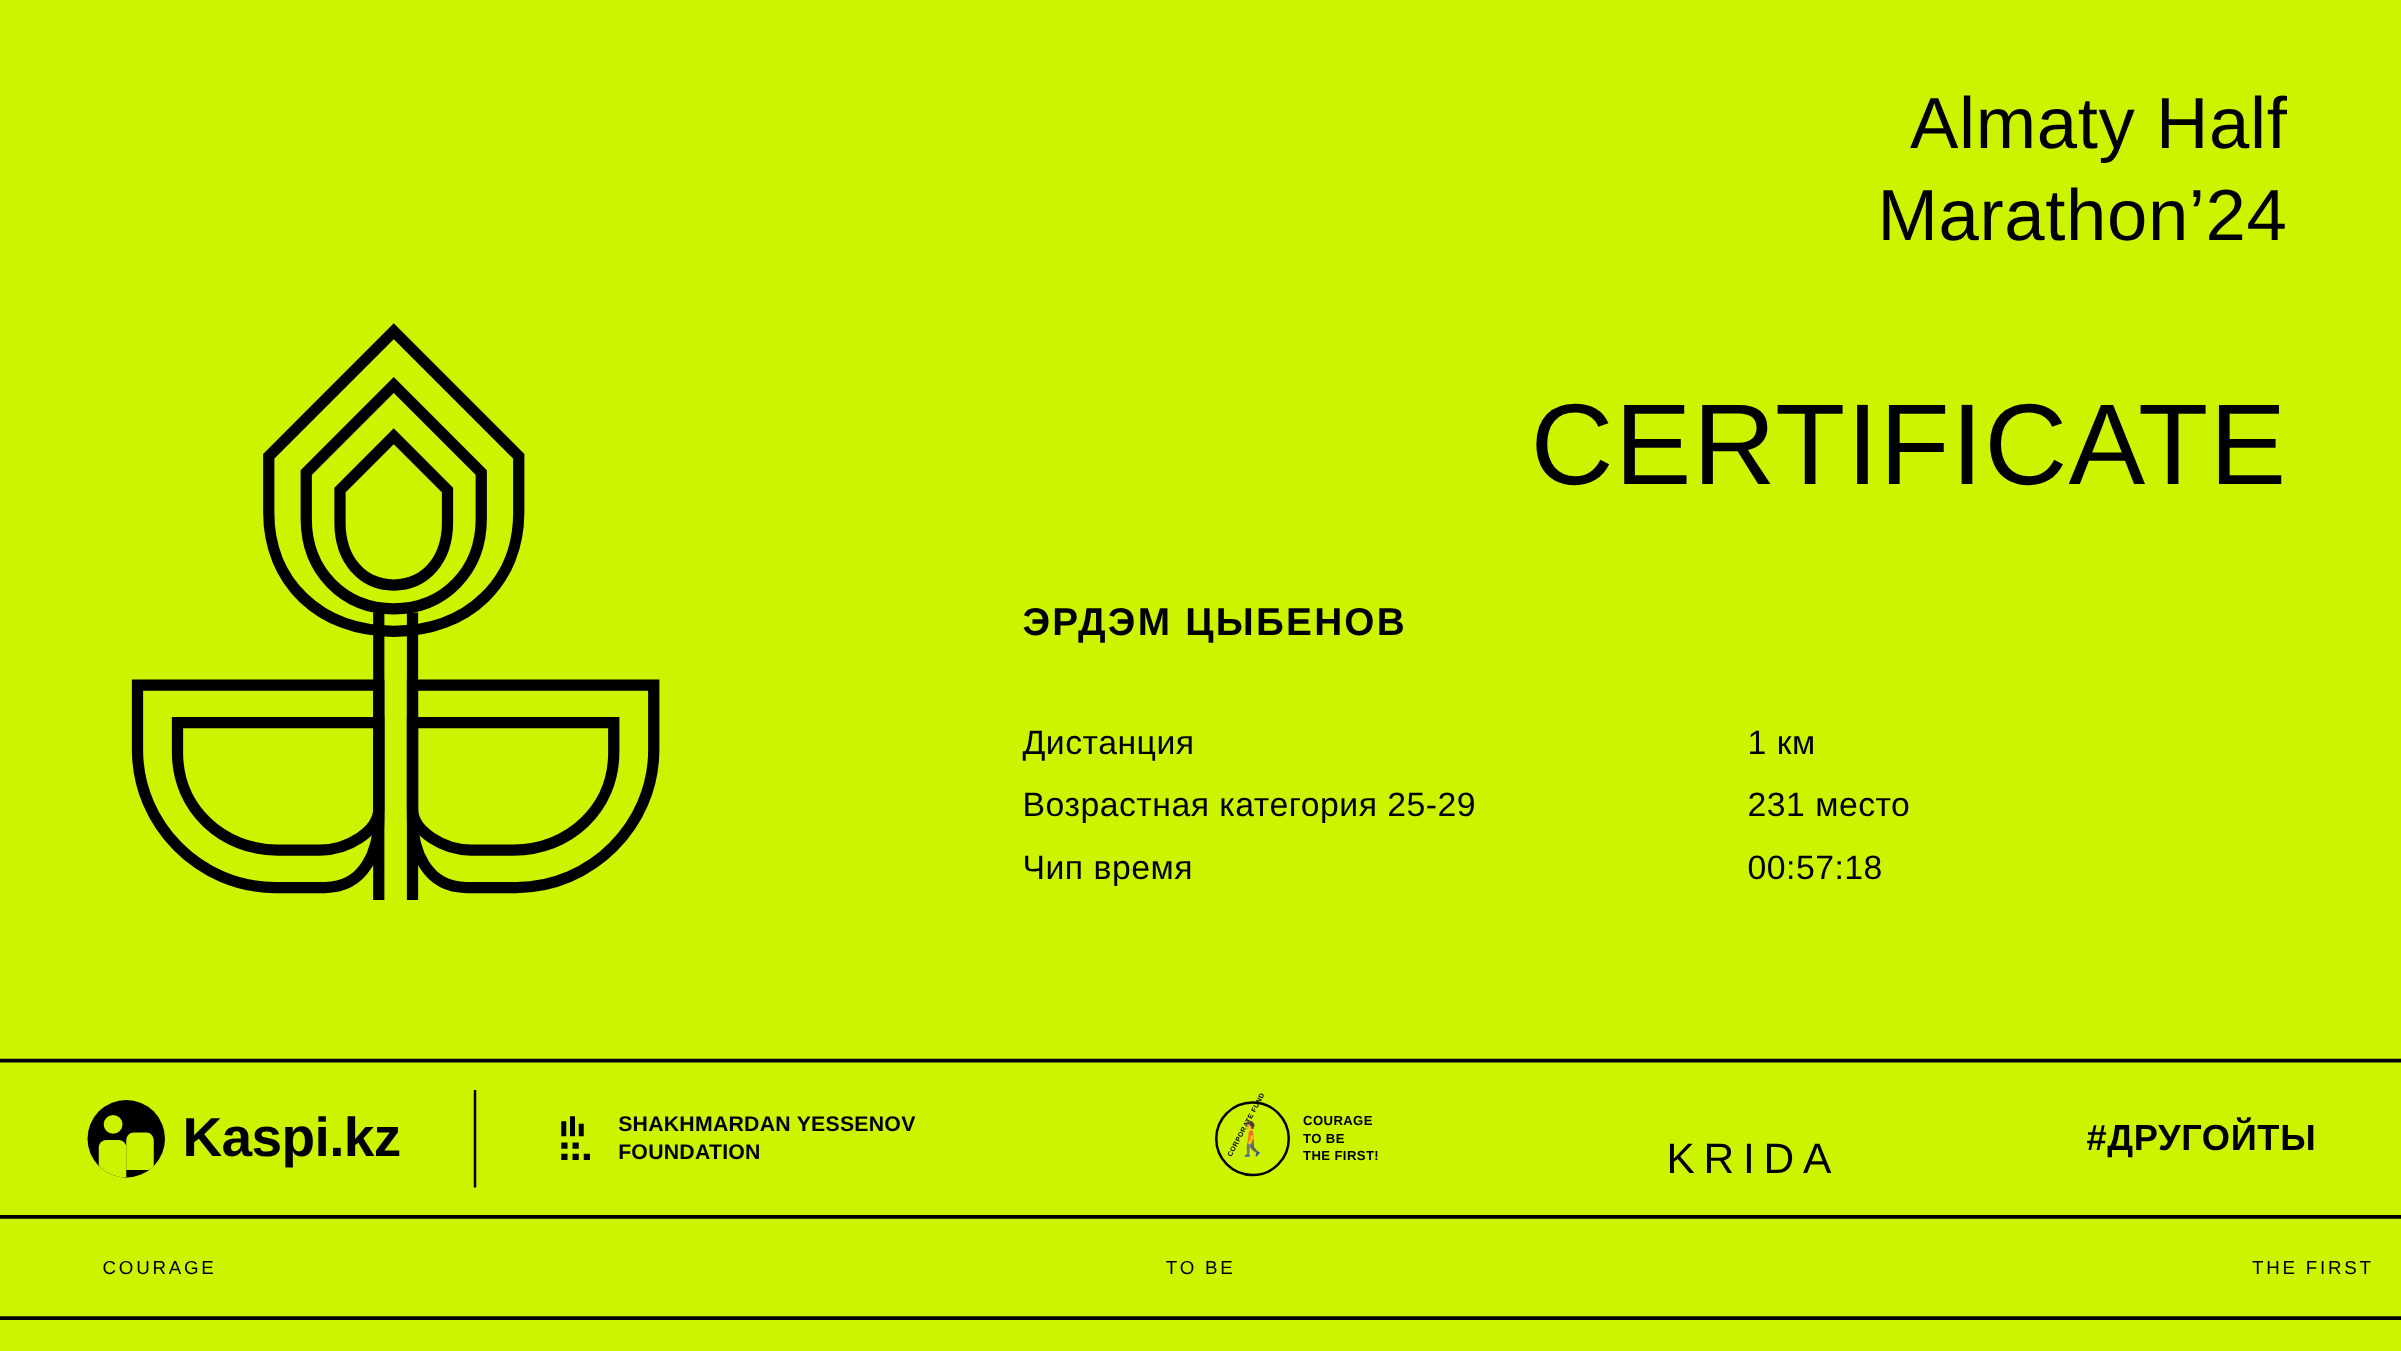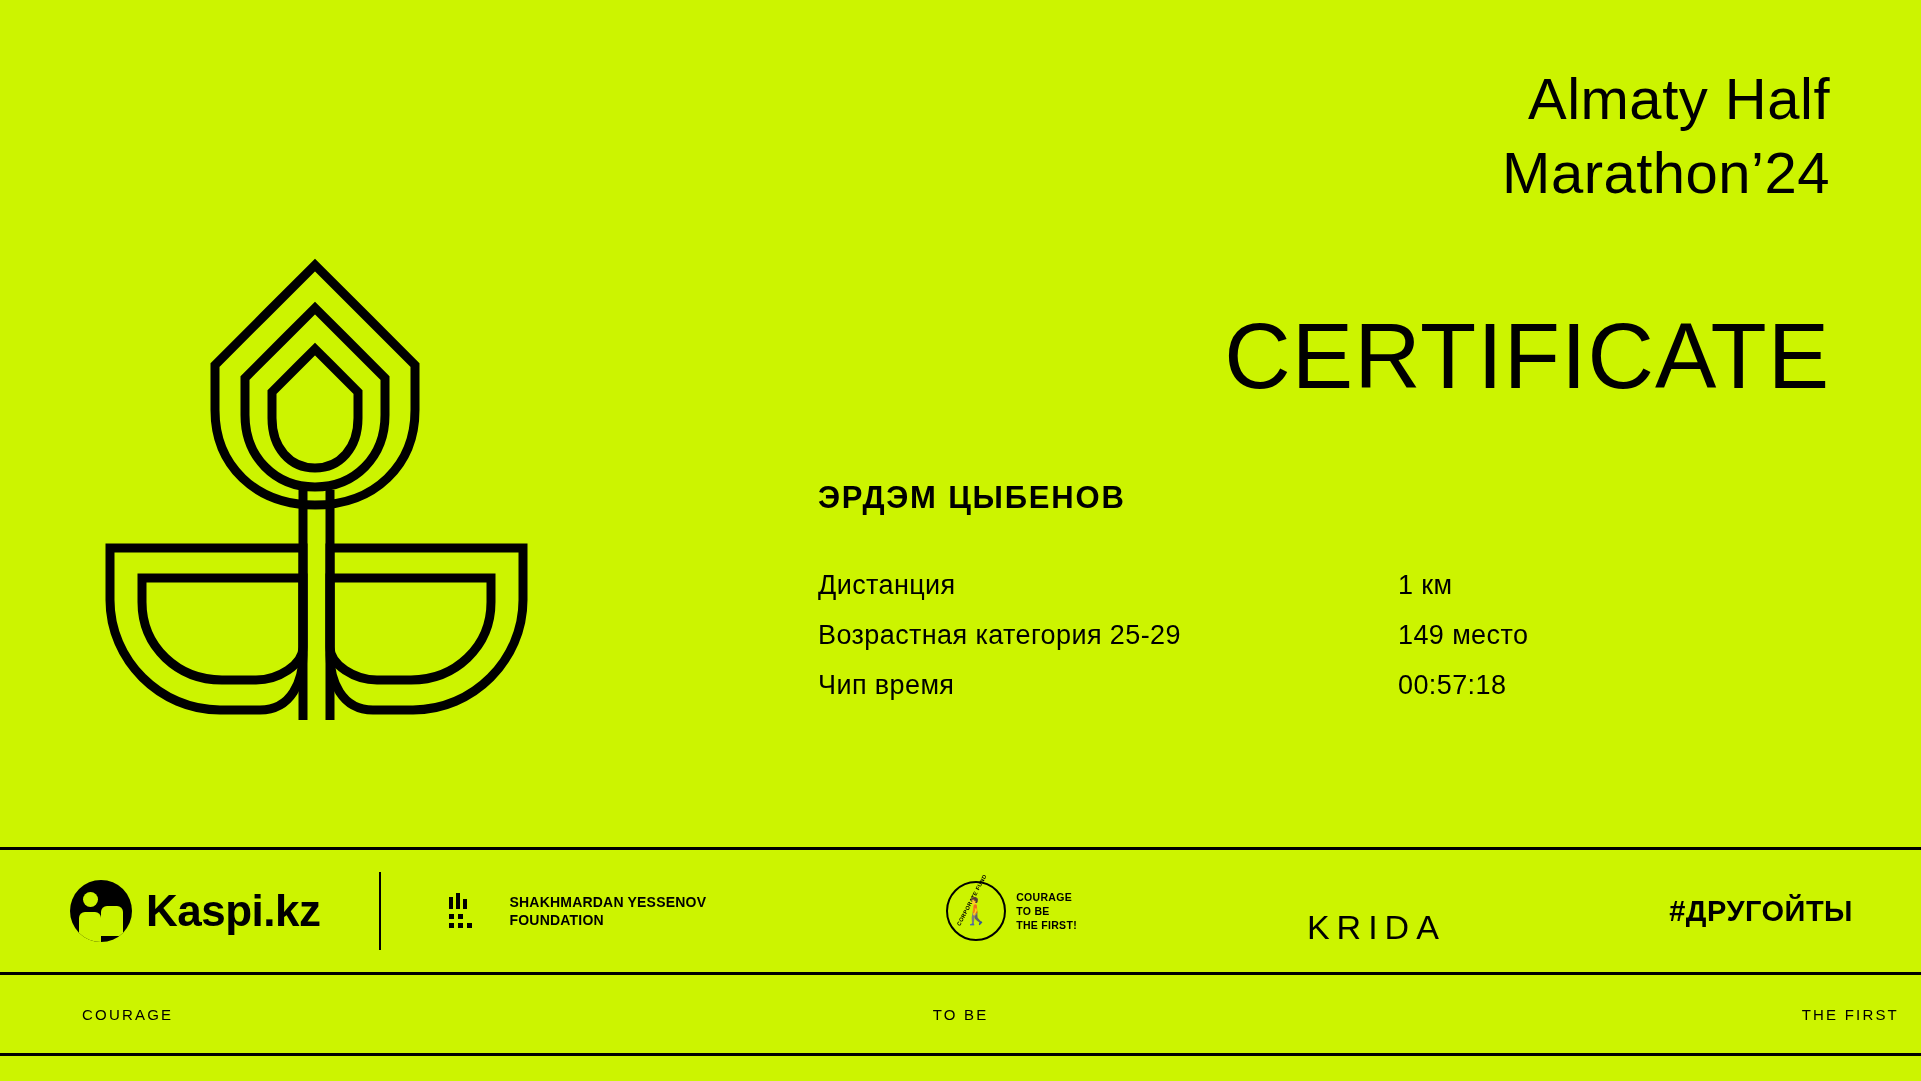--- a/index.html
+++ b/index.html
@@ -79,21 +79,21 @@
   }
 
   .rows {
     position: absolute;
     left: 18px;
     top: 560px;
     width: 900px;
   }
   .row {
     display: flex;
-    align-items: center;
+    align-items: flex-end;
     height: 50px;
   }
   .row .label {
     width: 580px;
     font-size: 27px;
     letter-spacing: 0.4px;
   }
   .row .value {
     font-size: 27px;
     letter-spacing: 0.4px;
@@ -169,26 +169,25 @@
     width: 34px;
     height: 36px;
     position: relative;
   }
   .yessenov-mark i {
     position: absolute;
     background: #000;
     display: block;
   }
   .yessenov-text {
-    font-size: 14px;
+    font-size: 17px;
     font-weight: 700;
     line-height: 1.3;
     letter-spacing: 0.2px;
     white-space: pre-line;
-    margin-left: 15px;
   }
 
   .corporate {
     display: flex;
     align-items: center;
     gap: 10px;
     margin-left: 240px;
   }
   .corporate-mark {
     width: 56px;
@@ -302,21 +301,21 @@
       <div class="cert-word">CERTIFICATE</div>
       <div class="athlete">ЭРДЭМ ЦЫБЕНОВ</div>
 
       <div class="rows">
         <div class="row">
           <div class="label">Дистанция</div>
           <div class="value">1 км</div>
         </div>
         <div class="row">
           <div class="label">Возрастная категория 25-29</div>
-          <div class="value">149 место</div>
+          <div class="value">231 место</div>
         </div>
         <div class="row">
           <div class="label">Чип время</div>
           <div class="value">00:57:18</div>
         </div>
       </div>
     </div>
   </div>
 
   <div class="rule"></div>

